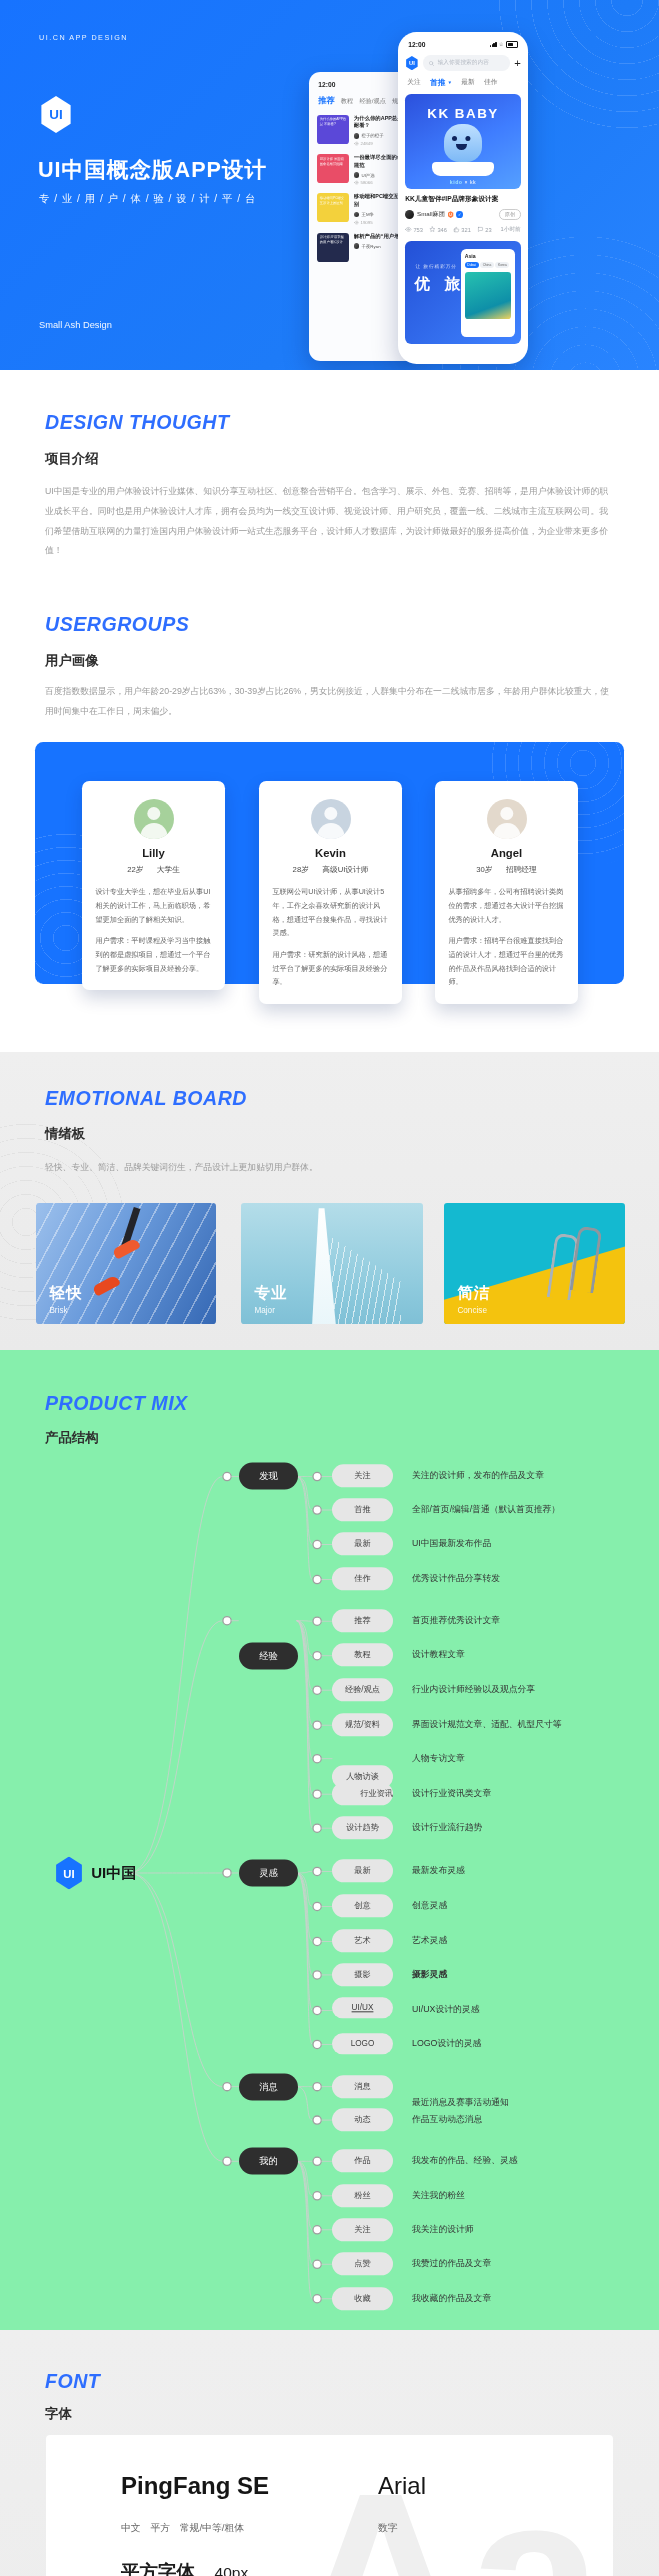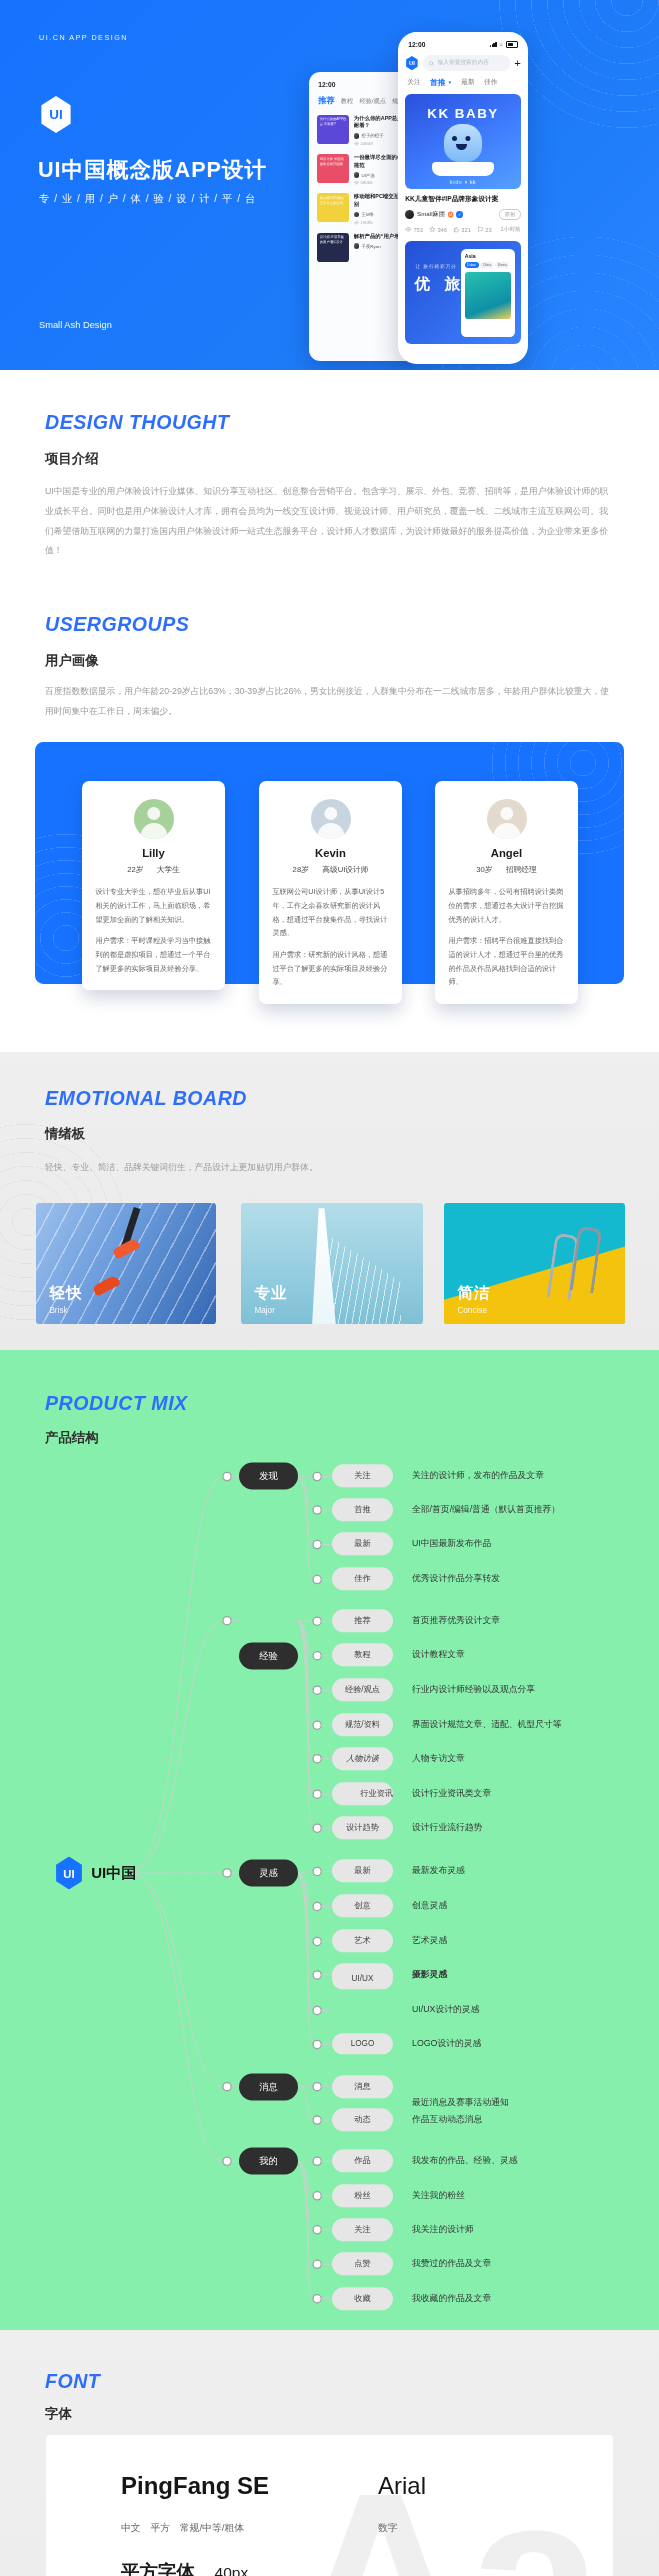--- a/index.html
+++ b/index.html
@@ -466,36 +466,36 @@
       <div class="t-desc" style="top: 126px;">优秀设计作品分享转发</div>
       <div class="t-branch" style="top: 179px; margin-top: 24px;">经验</div>
       <div class="t-leaf" style="top: 168px;">推荐</div>
       <div class="t-desc" style="top: 168px;">首页推荐优秀设计文章</div>
       <div class="t-leaf" style="top: 202px;">教程</div>
       <div class="t-desc" style="top: 202px;">设计教程文章</div>
       <div class="t-leaf" style="top: 237px;">经验/观点</div>
       <div class="t-desc" style="top: 237px;">行业内设计师经验以及观点分享</div>
       <div class="t-leaf" style="top: 272px;">规范/资料</div>
       <div class="t-desc" style="top: 272px;">界面设计规范文章、适配、机型尺寸等</div>
-      <div class="t-leaf" style="top: 306px; font-style: italic;">人物访谈</div>
+      <div class="t-leaf" style="top: 324px;">人物访谈</div>
       <div class="t-desc" style="top: 306px;">人物专访文章</div>
       <div class="t-leaf" style="top: 341px; text-align: right;">行业资讯</div>
       <div class="t-desc" style="top: 341px;">设计行业资讯类文章</div>
       <div class="t-leaf" style="top: 375px;">设计趋势</div>
       <div class="t-desc" style="top: 375px;">设计行业流行趋势</div>
       <div class="t-branch" style="top: 420px;">灵感</div>
       <div class="t-leaf" style="top: 418px;">最新</div>
       <div class="t-desc" style="top: 418px;">最新发布灵感</div>
       <div class="t-leaf" style="top: 453px;">创意</div>
       <div class="t-desc" style="top: 453px;">创意灵感</div>
       <div class="t-leaf" style="top: 488px;">艺术</div>
       <div class="t-desc" style="top: 488px;">艺术灵感</div>
       <div class="t-leaf" style="top: 522px;">摄影</div>
       <div class="t-desc" style="top: 522px; font-weight: bold;">摄影灵感</div>
-      <div class="t-leaf" style="top: 526px;">UI/UX</div>
+      <div class="t-leaf" style="top: 555px; text-decoration: underline;">UI/UX</div>
       <div class="t-desc" style="top: 557px;">UI/UX设计的灵感</div>
       <div class="t-leaf" style="top: 591px;">LOGO</div>
       <div class="t-desc" style="top: 591px;">LOGO设计的灵感</div>
       <div class="t-branch" style="top: 634px;">消息</div>
       <div class="t-leaf" style="top: 634px;">消息</div>
       <div class="t-desc" style="top: 650px;">最近消息及赛事活动通知</div>
       <div class="t-leaf" style="top: 667px;">动态</div>
       <div class="t-desc" style="top: 667px;">作品互动动态消息</div>
       <div class="t-branch" style="top: 708px;">我的</div>
       <div class="t-leaf" style="top: 708px;">作品</div>

